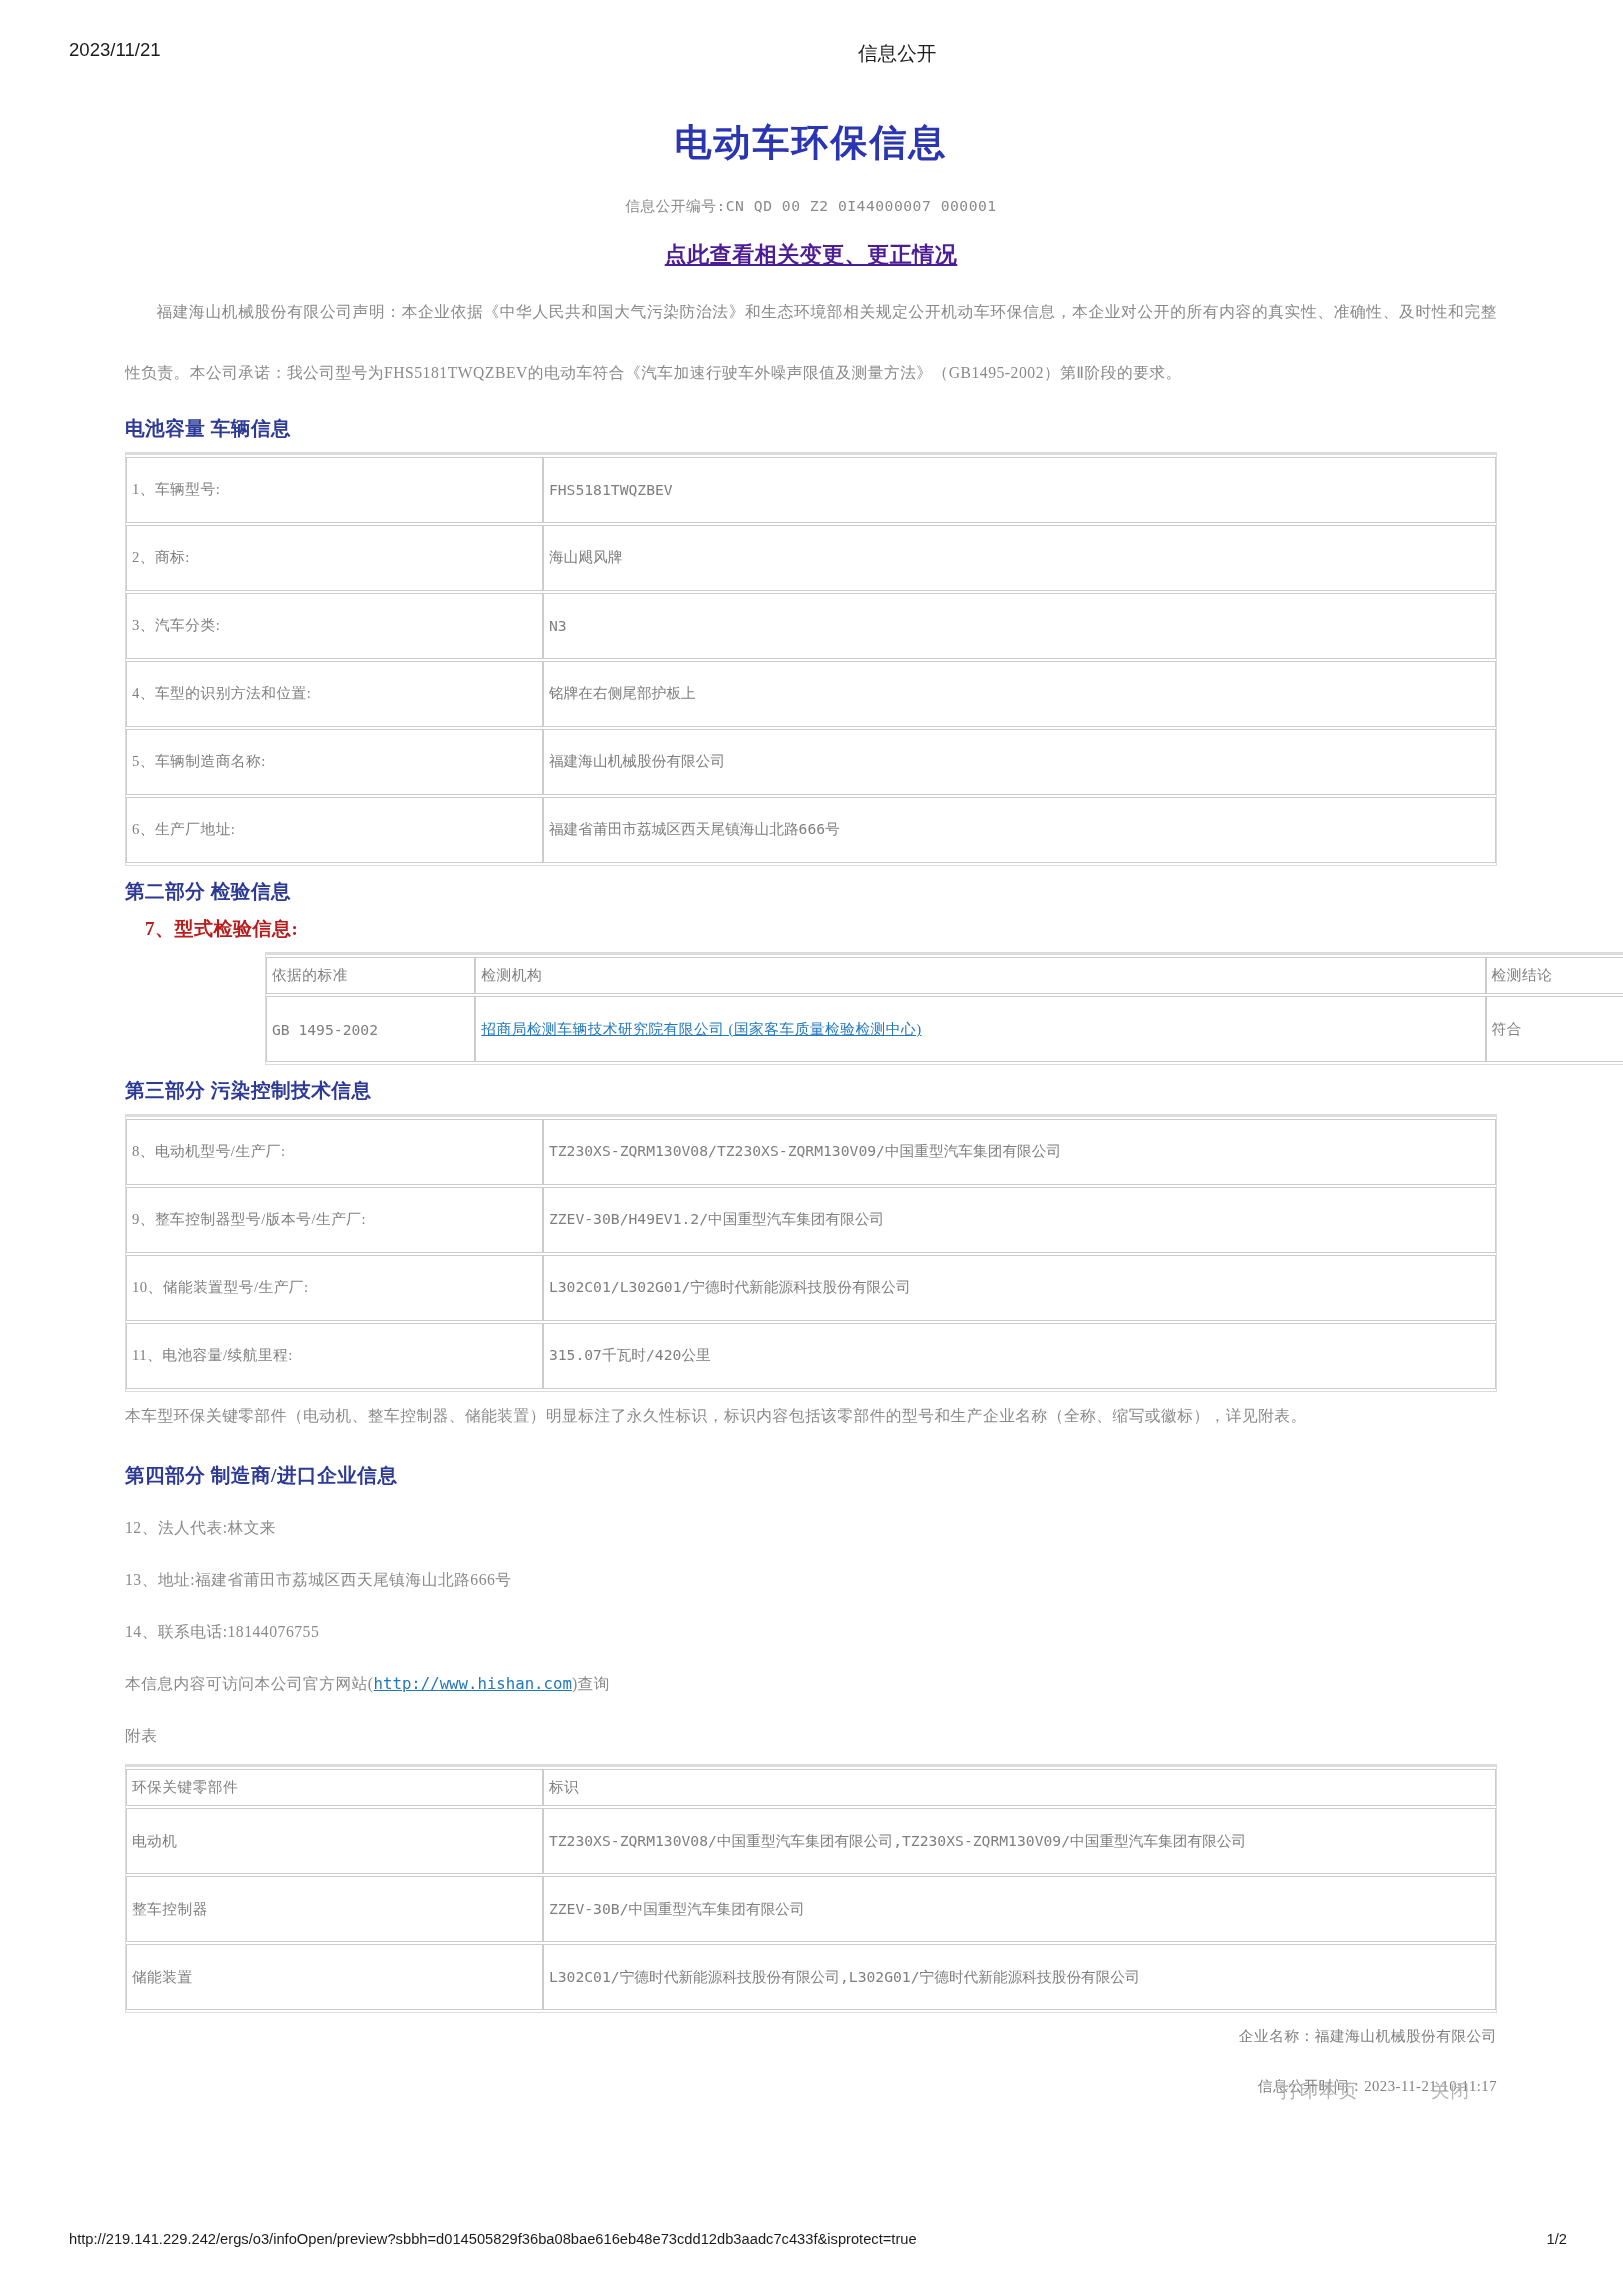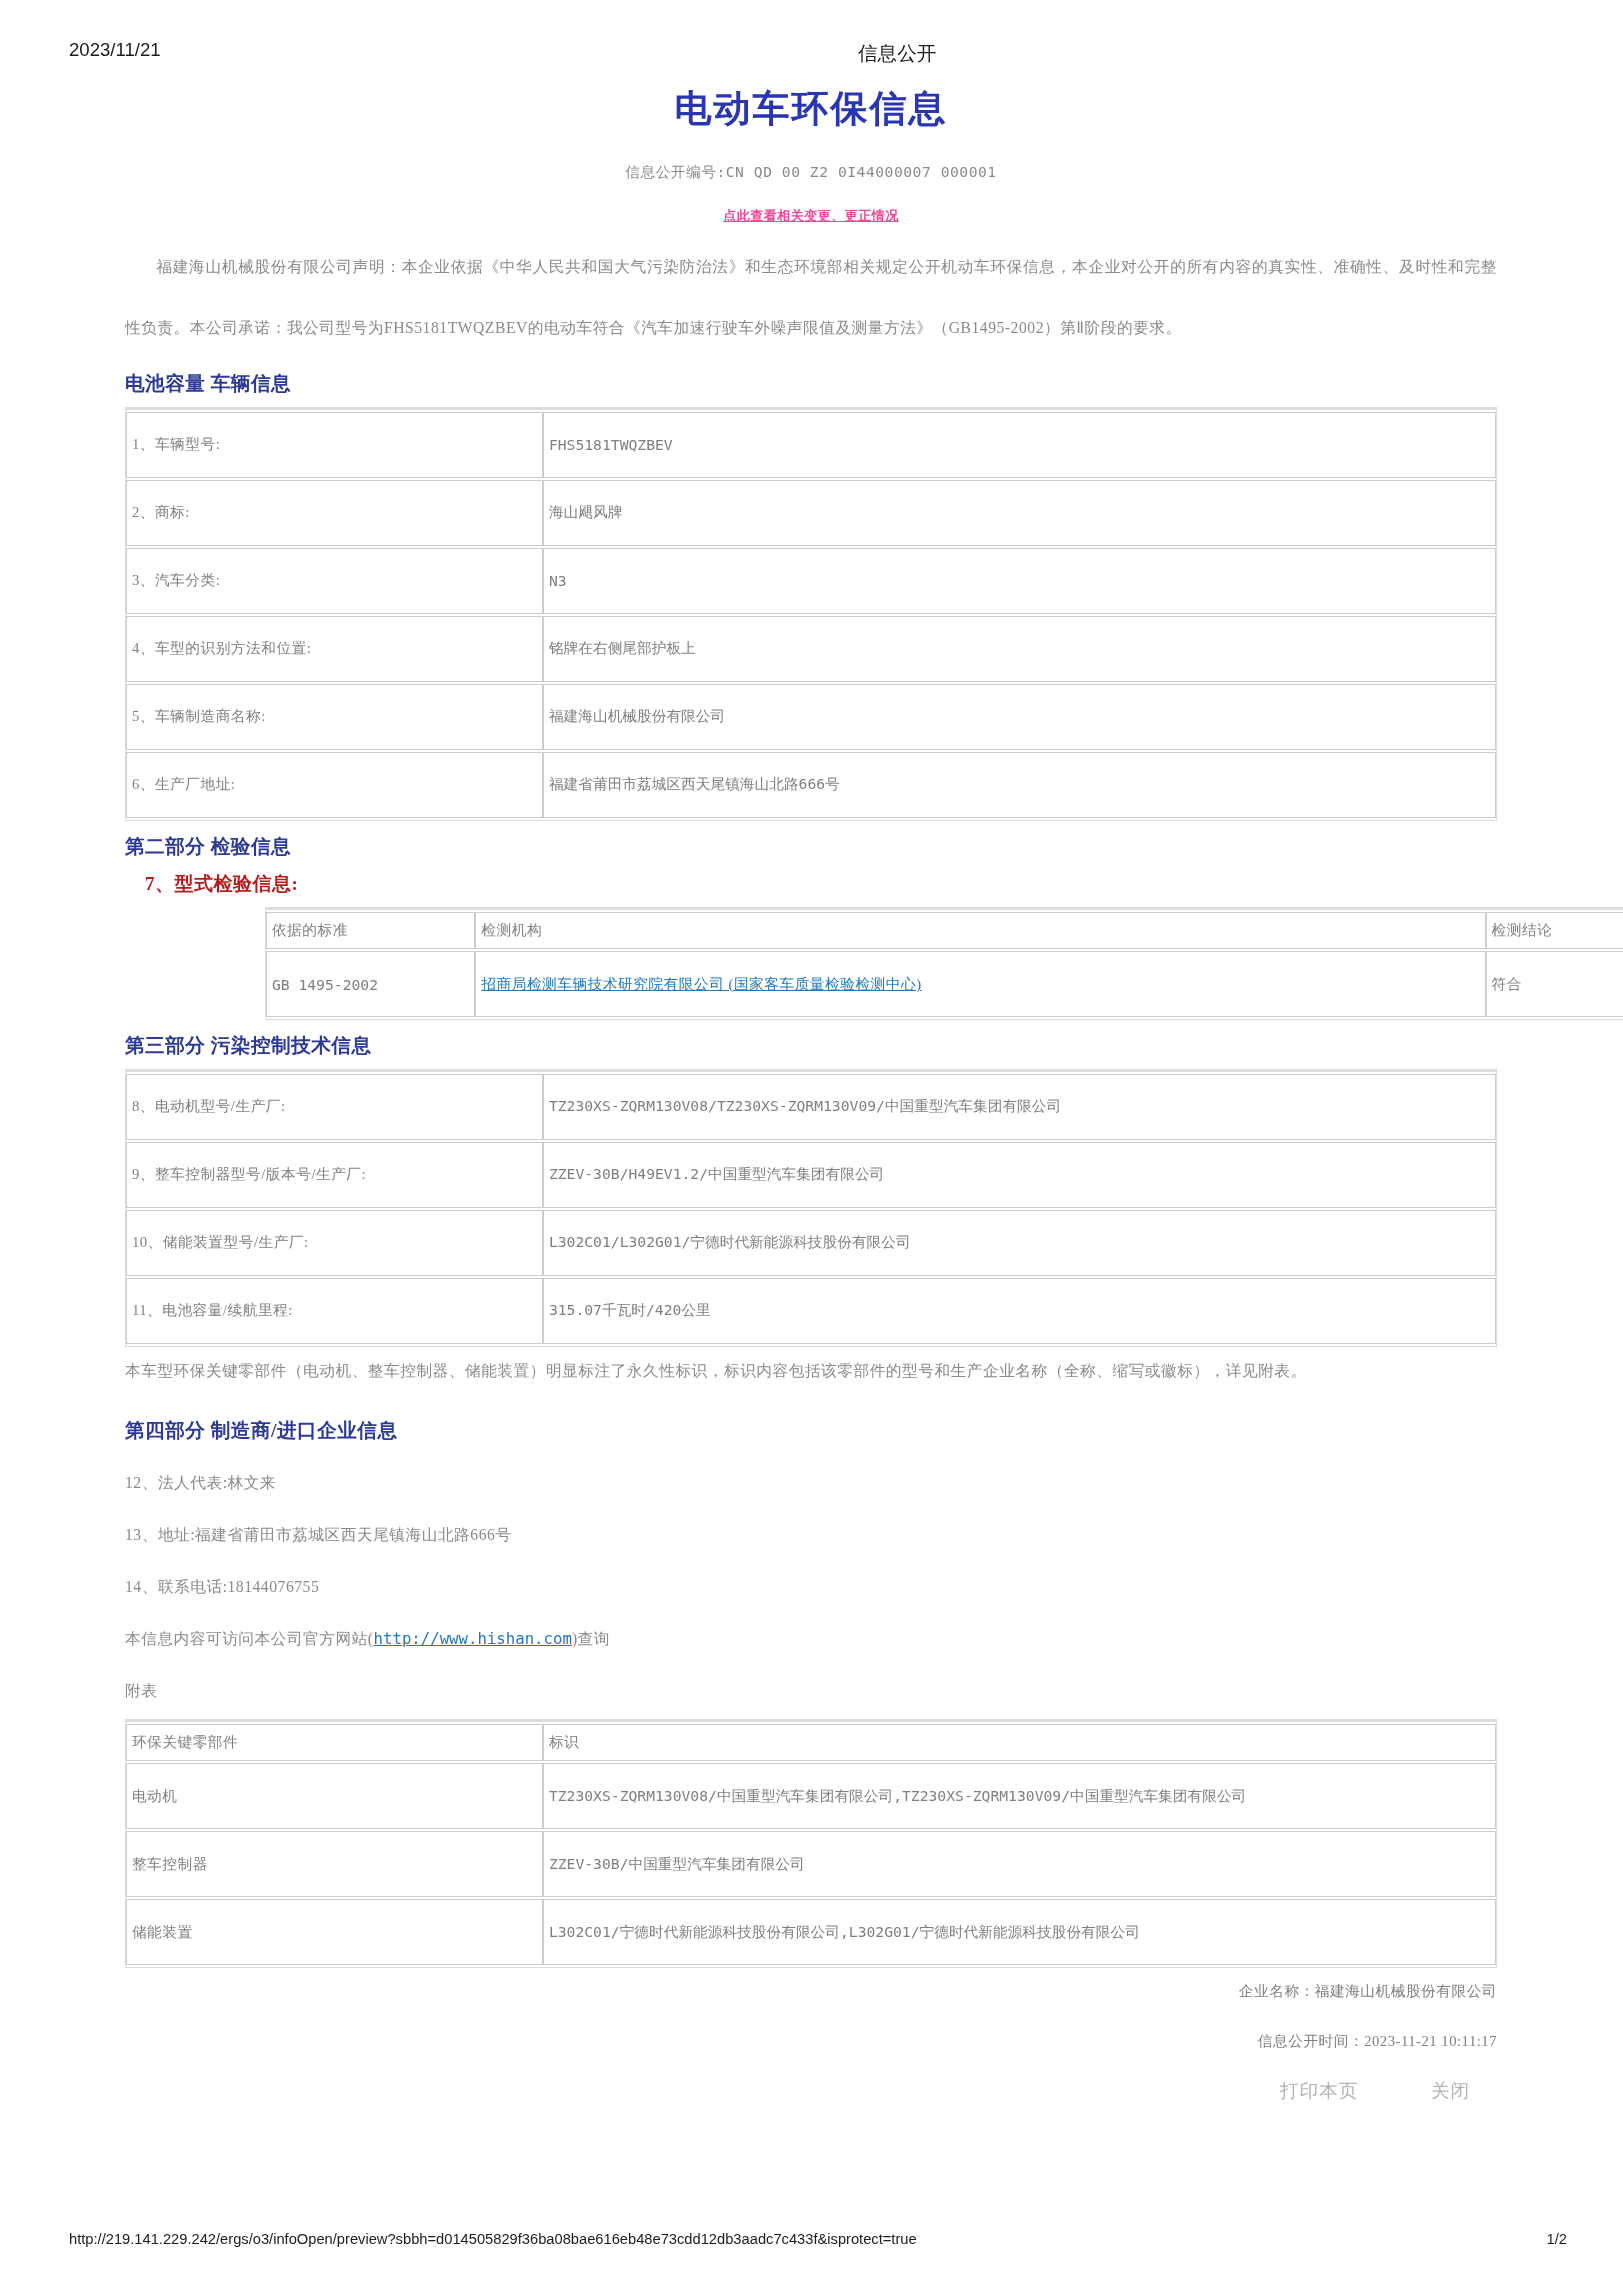--- a/index.html
+++ b/index.html
@@ -29,32 +29,32 @@
     position: absolute; right: 56px; top: 2231px;
     font-family: "Liberation Sans", sans-serif;
     font-size: 14.7px; color: #1c1c1c;
   }
   
   .content {
     position: absolute; left: 125px; top: 0; width: 1372px;
     letter-spacing: 0.5px;
   }
   .doc-title {
-    margin-top: 84px; text-align: center;
+    margin-top: 118px; text-align: center;
     font-size: 37px; font-weight: bold; color: #2a36b1;
     letter-spacing: 2px;
   }
   .doc-no {
     margin-top: 29px; text-align: center;
     font-family: "DejaVu Sans Mono", monospace;
     font-size: 14.7px; color: #8a8a8a;
   }
   .link-row { margin-top: 23.5px; text-align: center; }
   .change-link {
-    font-size: 13px; font-weight: bold; color: #ec4899;
+    font-size: 22px; font-weight: bold; color: #4c1d95;
     cursor: pointer;
   }
   .declaration {
     margin-top: 11.8px; font-size: 15.7px; color: #8a8a8a;
     line-height: 61px; text-indent: 2em; text-align: justify;
   }
   h2.sec {
     margin-top: 11.8px; font-size: 19.6px; font-weight: bold; color: #2c3a96;
   }
   .sub-item {

